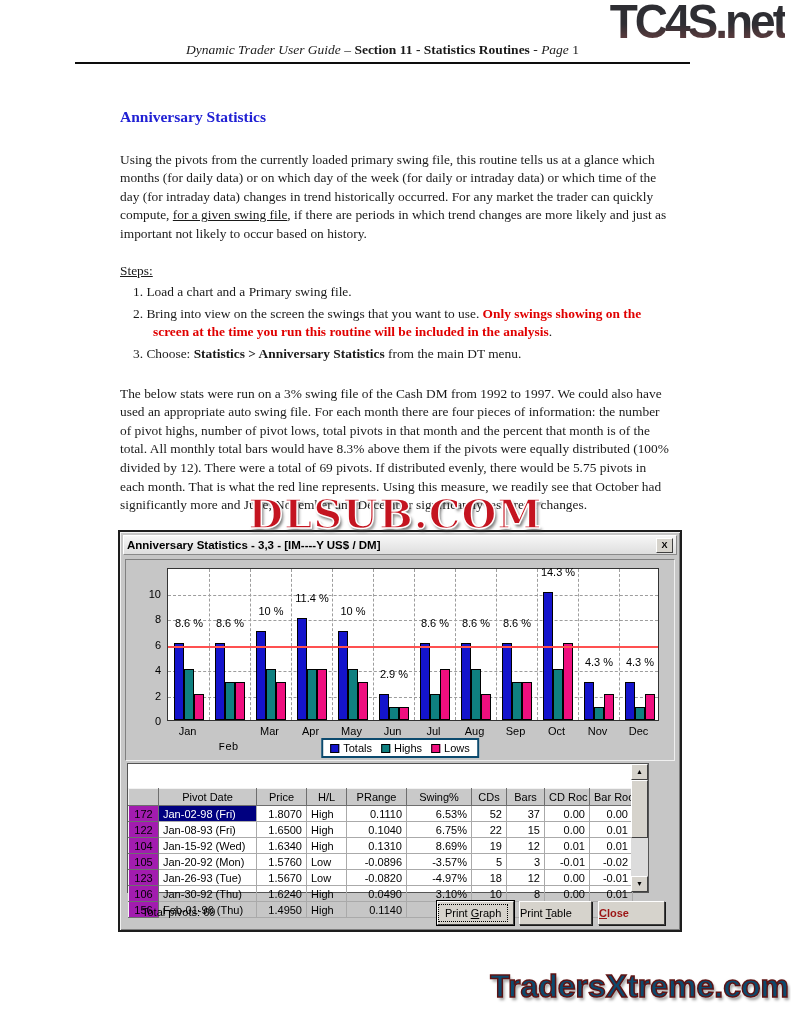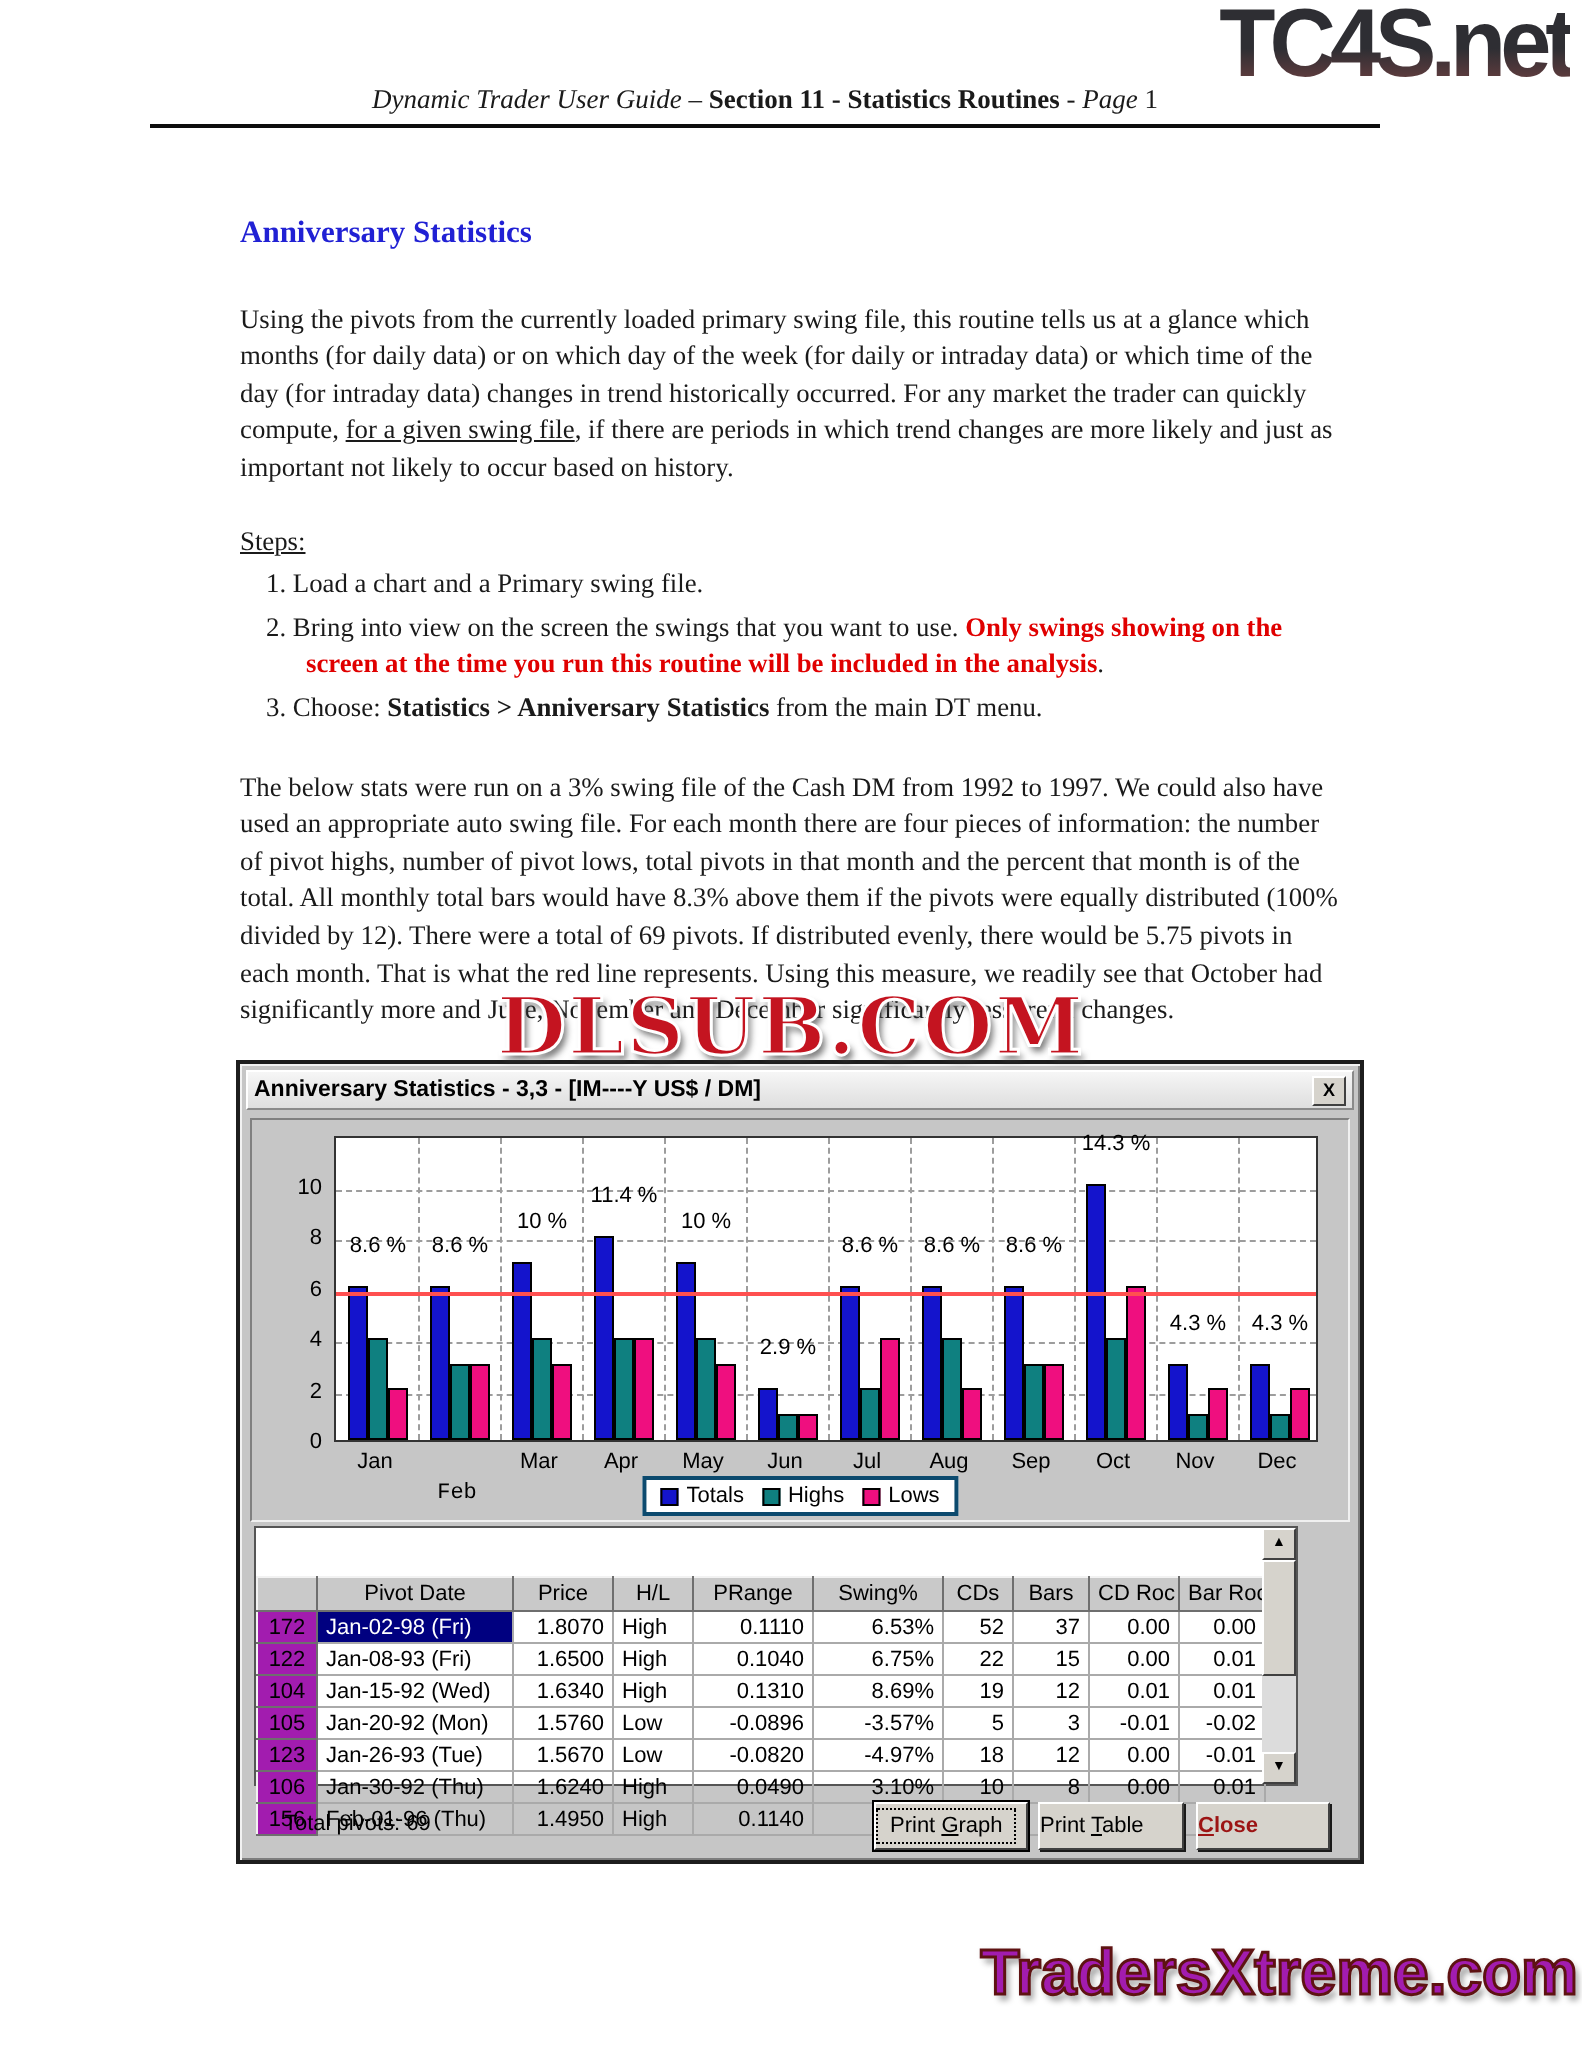--- a/index.html
+++ b/index.html
@@ -89,21 +89,21 @@
   .btn { position:absolute; top:3px; height:24px; background:#d6d3cc; border:1px solid;
          border-color:#fff #404040 #404040 #fff; box-shadow:1px 1px 0 #1a1a1a;
          font-size:11px; display:flex; align-items:center; justify-content:flex-start; cursor:default; }
   .btn-focus { outline:1px solid #000; }
   .btn-focus .btn-inner { border:1px dotted #000; padding:2px 6px; }
   .key { text-decoration:underline; }
   .btn-close-text { color:#9c1414; font-weight:bold; }
 
   
   .tx-logo { position:absolute; top:968px; right:2px; font-family:"Liberation Sans",sans-serif;
-             font-weight:bold; font-size:32px; letter-spacing:0px; color:#a21caf;
+             font-weight:bold; font-size:32px; letter-spacing:0px; color:#0c4a6e;
              -webkit-text-stroke:1.5px #5e1212;
              text-shadow:0 0 3px #e8e8e8, 2px 3px 3px #9a9a9a; }
 </style>
 </head>
 <body>
 
 <div class="page">
 
   <div class="tc4s">TC4S.net</div>
 

